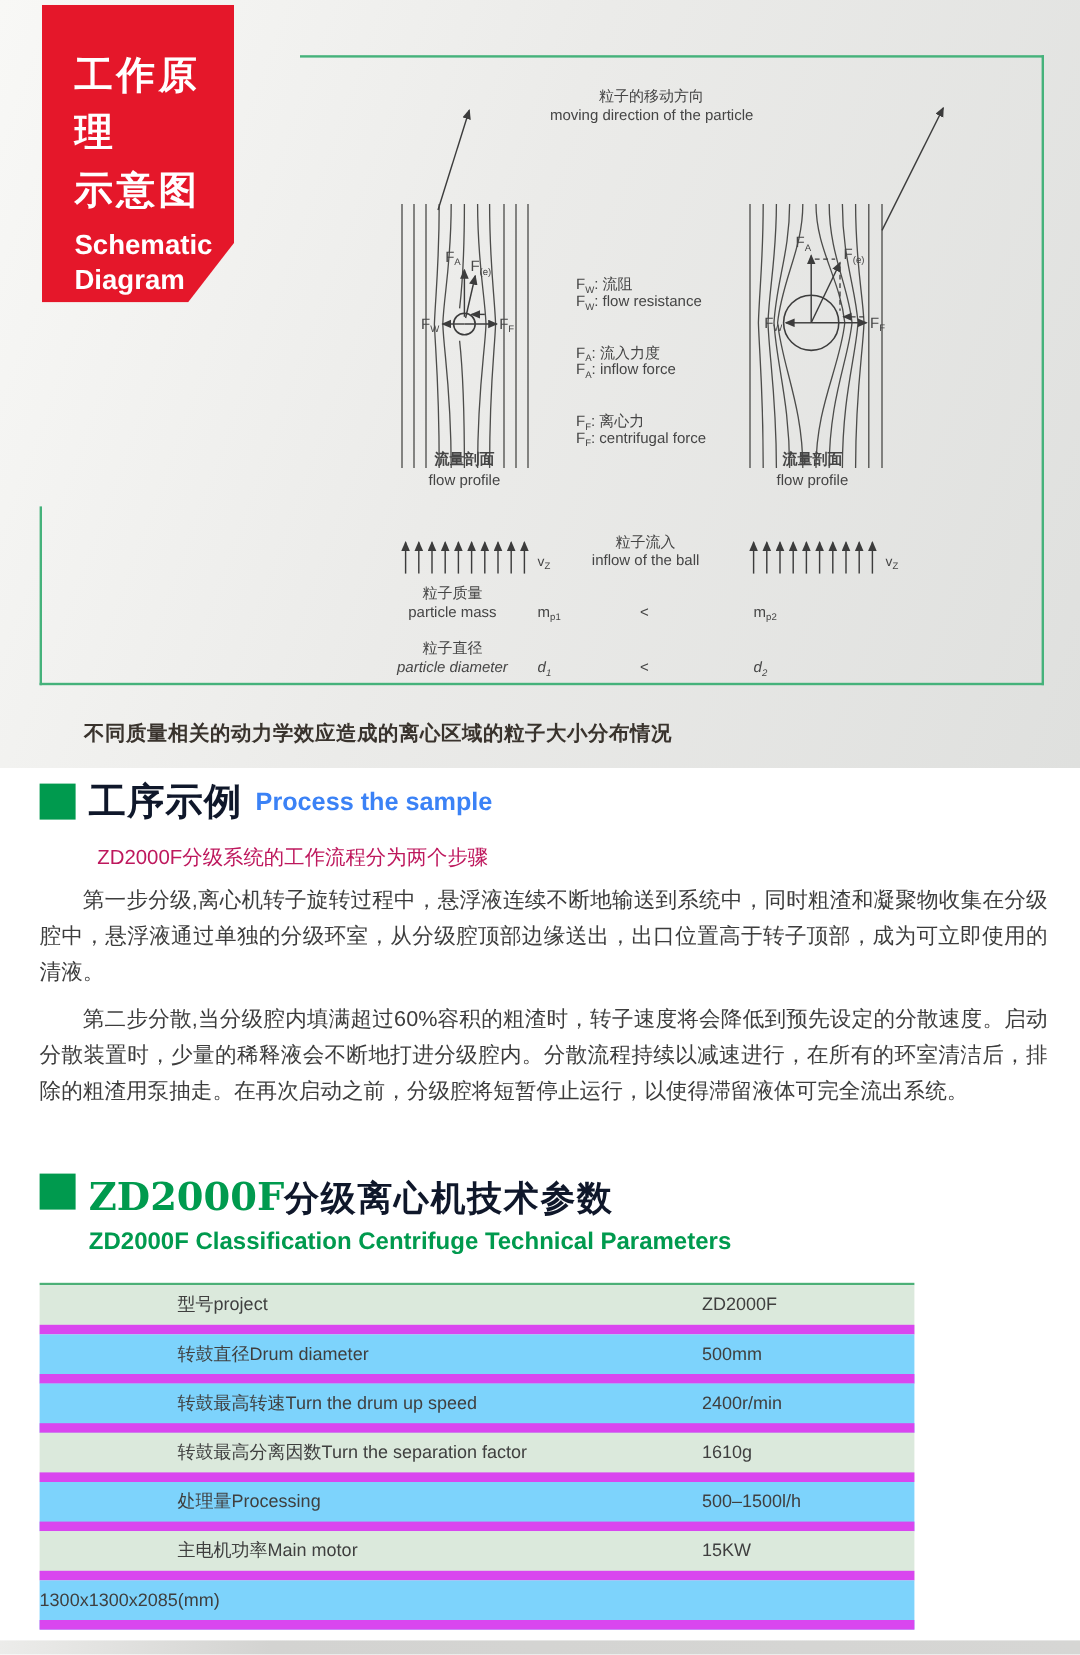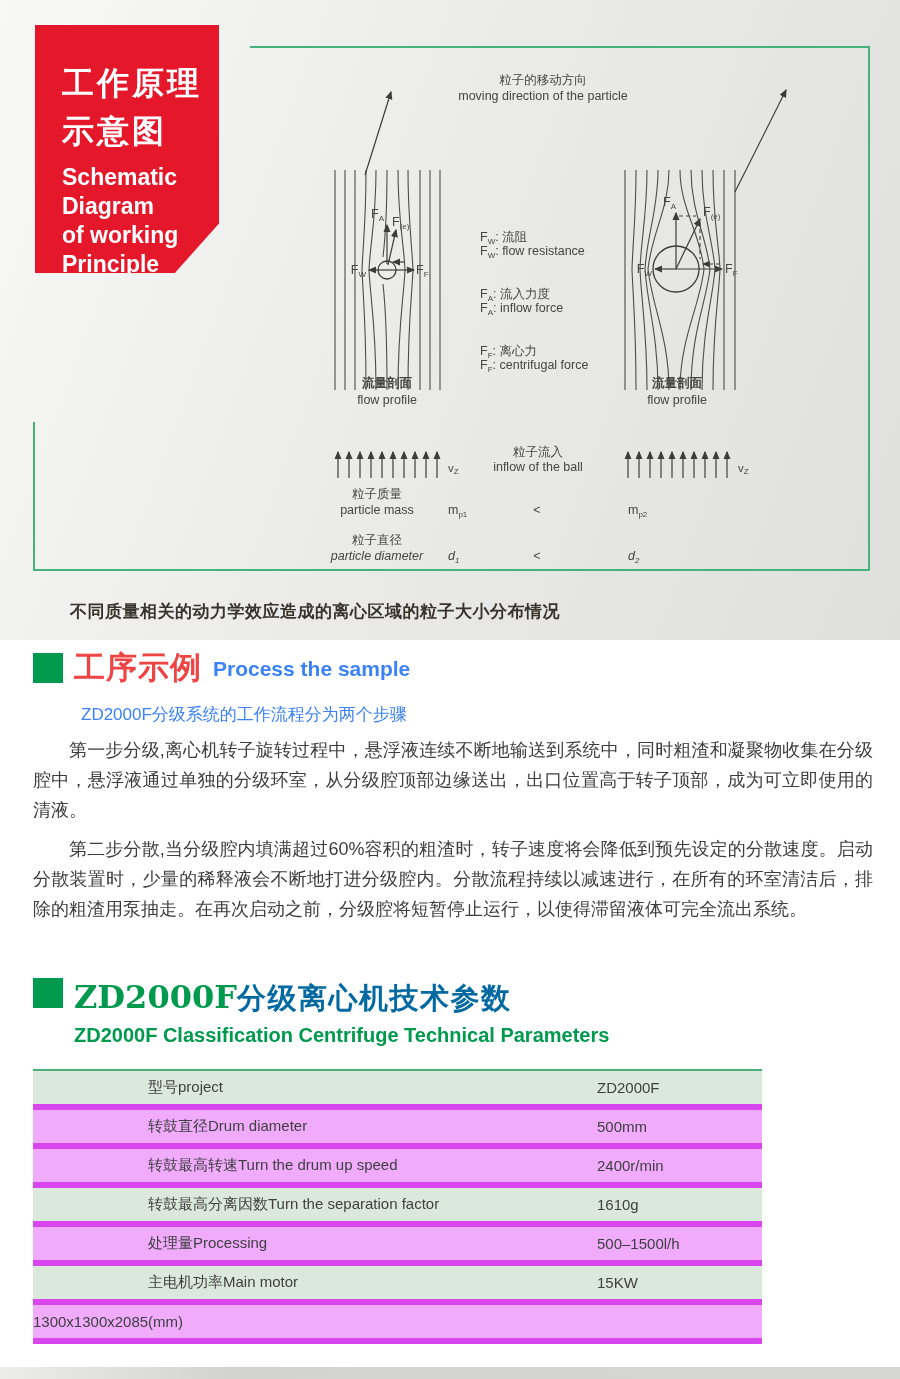--- a/index.html
+++ b/index.html
@@ -8,21 +8,21 @@
 
   
   .hero{position:absolute;left:0;top:0;width:900px;height:640px;
         background:linear-gradient(110deg,#f8f8f6 0%,#ebebe9 45%,#dfe0de 100%);}
   .frame-seg{position:absolute;background:#45b27b;}
   .seg-top{left:250px;top:46px;width:620px;height:2px;}
   .seg-right{left:868px;top:46px;width:2px;height:525px;}
   .seg-bottom{left:33px;top:569px;width:837px;height:2px;}
   .seg-left{left:33px;top:422px;width:2px;height:149px;}
 
-  .red-badge{position:absolute;left:35px;top:25px;width:184px;height:248px;background:#e5172a;
+  .red-badge{position:absolute;left:35px;top:4px;width:160px;height:248px;background:#e5172a;
              clip-path:polygon(0 0,100% 0,100% 80%,76% 100%,0 100%);
              color:#ffffff;padding:34px 0 0 27px;box-sizing:border-box;}
   .badge-zh{font-size:32px;font-weight:bold;letter-spacing:3px;line-height:1.5;}
   .badge-en{font-size:23px;font-weight:bold;line-height:1.26;margin-top:8px;letter-spacing:0;}
 
   .schematic-svg{position:absolute;left:35px;top:40px;width:830px;height:530px;}
   .schematic-svg text{fill:#454545;font-family:"Liberation Sans","DejaVu Sans",sans-serif;font-size:12.5px;}
   .t-sub{font-size:8px;}
   .t-title{font-size:13px;}
   .t-cap-zh{font-size:13.5px;font-weight:bold;}
@@ -32,43 +32,43 @@
   .arrow-line{stroke:#3c3c3c;stroke-width:1.2;fill:none;}
   .dash-line{stroke:#3c3c3c;stroke-width:1.1;fill:none;stroke-dasharray:4 3;}
   .ball{stroke:#3c3c3c;stroke-width:1.3;fill:none;}
   .vz-arrow{stroke:#3c3c3c;stroke-width:1.2;}
 
   .hero-caption{position:absolute;left:70px;top:600px;font-size:17px;font-weight:bold;color:#39332d;letter-spacing:0.5px;}
 
   
   .sq{width:30px;height:30px;background:#009a4e;flex:0 0 auto;}
   .sec-head{display:flex;align-items:flex-end;gap:11px;}
-  .h-zh{font-size:31px;font-weight:bold;color:#ef4444;letter-spacing:1px;line-height:1;}
+  .h-zh{font-size:31px;font-weight:bold;color:#0f172a;letter-spacing:1px;line-height:1;}
   .h-en{font-size:21px;font-weight:bold;color:#3b82f6;line-height:1.2;padding-bottom:2px;}
 
   
   .process{position:absolute;left:0;top:652px;width:900px;padding:0 27px 0 33px;box-sizing:border-box;}
-  .lead{margin:20px 0 0 48px;font-size:17px;color:#3b82f6;}
+  .lead{margin:20px 0 0 48px;font-size:17px;color:#be185d;}
   .para{margin:9px 0 0 0;font-size:18px;line-height:30px;text-indent:2em;text-align:justify;color:#3d3d3d;}
 
   
   .params{position:absolute;left:0;top:978px;width:792px;padding:0 30px 0 33px;box-sizing:border-box;}
   .params .sec-head{align-items:flex-start;}
   .p-titles{display:flex;flex-direction:column;}
   .p-zh-line{display:flex;align-items:baseline;}
   .p-model{font-family:"DejaVu Serif","Liberation Serif",serif;font-weight:bold;font-size:32px;color:#009a4e;}
-  .p-zh{font-size:29px;font-weight:bold;color:#0369a1;letter-spacing:1.5px;}
+  .p-zh{font-size:29px;font-weight:bold;color:#0f172a;letter-spacing:1.5px;}
   .p-en{font-size:20px;font-weight:bold;color:#009a4e;margin-top:5px;}
 
   .ptable{margin-top:22px;border-top:2px solid #4cb077;}
   .prow{display:grid;grid-template-columns:552px 1fr;align-items:center;height:33px;
-        border-bottom:6px solid #d946ef;font-size:15px;color:#3f3f3f;gap:12px;}
+        border-bottom:8px solid #d946ef;font-size:15px;color:#3f3f3f;}
   .prow .lbl{padding-left:115px;}
   .row-green{background:#dbe9dc;}
-  .row-white{background:#f0abfc;}
+  .row-white{background:#7dd3fc;}
 
   .footer-strip{position:absolute;left:0;bottom:0;width:900px;height:12px;
         background:linear-gradient(90deg,#ececea 0%,#d3d3d1 25%,#d6d6d4 100%);}
 </style>
 </head>
 <body>
 
 <div class="page">
 
   <div class="hero">

